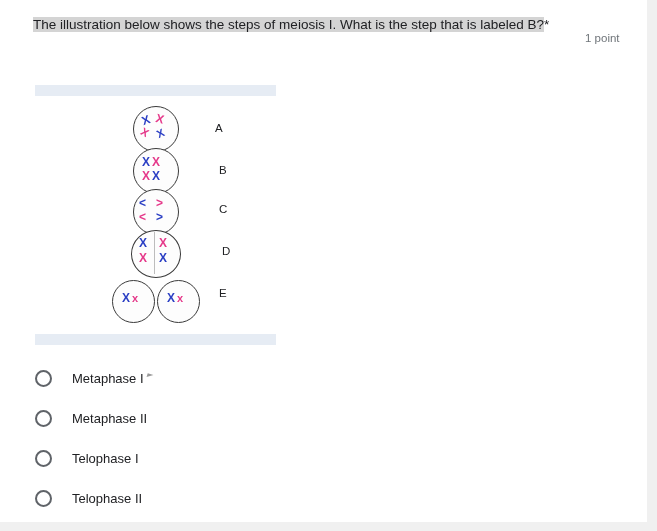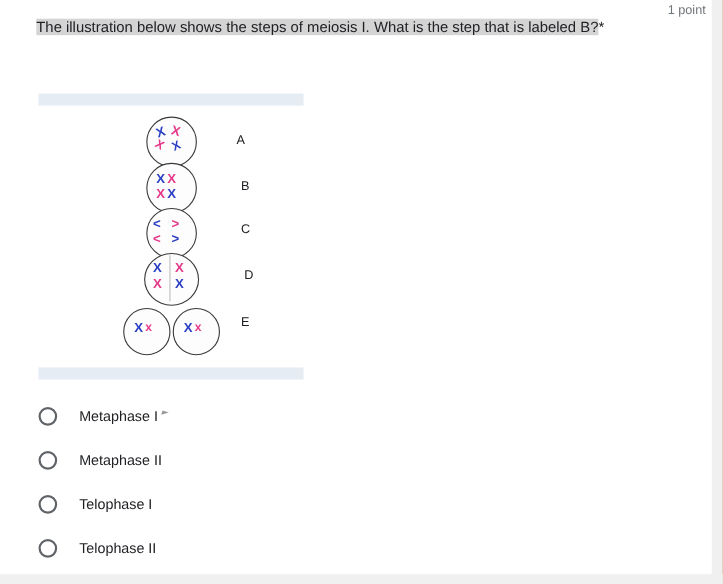--- a/index.html
+++ b/index.html
@@ -53,24 +53,23 @@
     -webkit-box-decoration-break: clone;
   }
   .q-asterisk {
     font-size: 13.5px;
     color: #202124;
     background: transparent;
   }
   .points {
     position: absolute;
     left: 585px;
-    top: 4px;
+    top: 32px;
     font-size: 11.5px;
     color: #70757a;
-    margin-left: 22px;
   }
 
   
   .image-area {
     position: absolute;
     left: 35px;
     top: 85px;
     width: 241px;
     height: 265px;
   }

